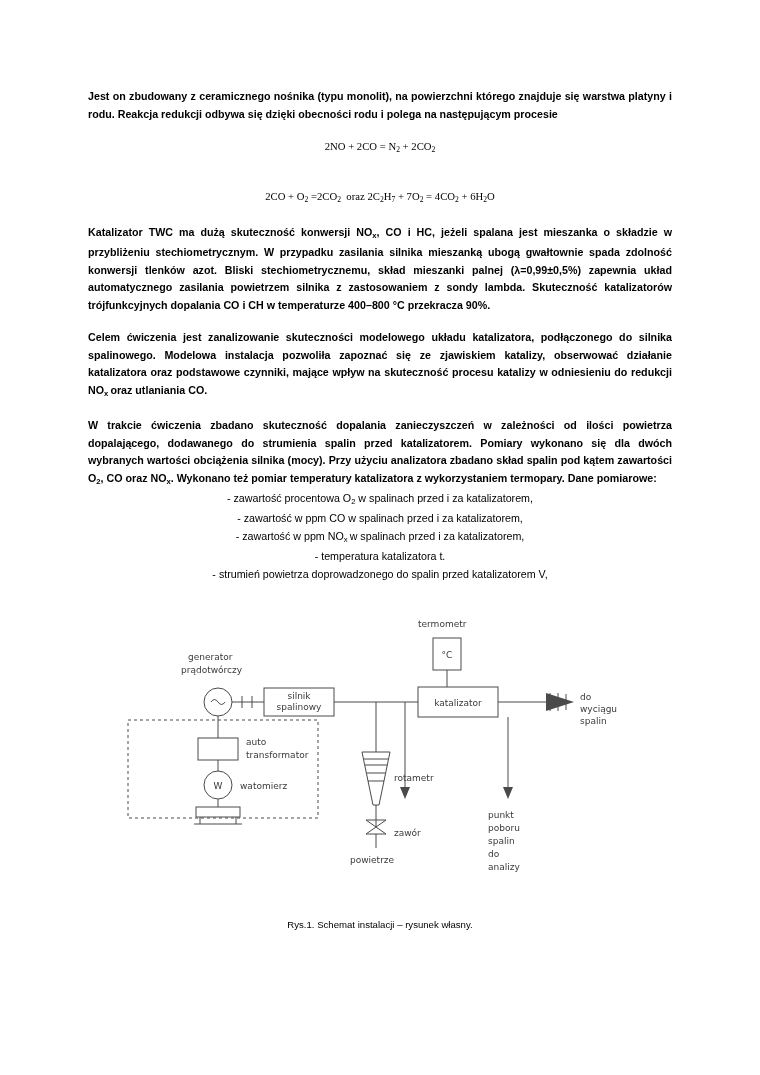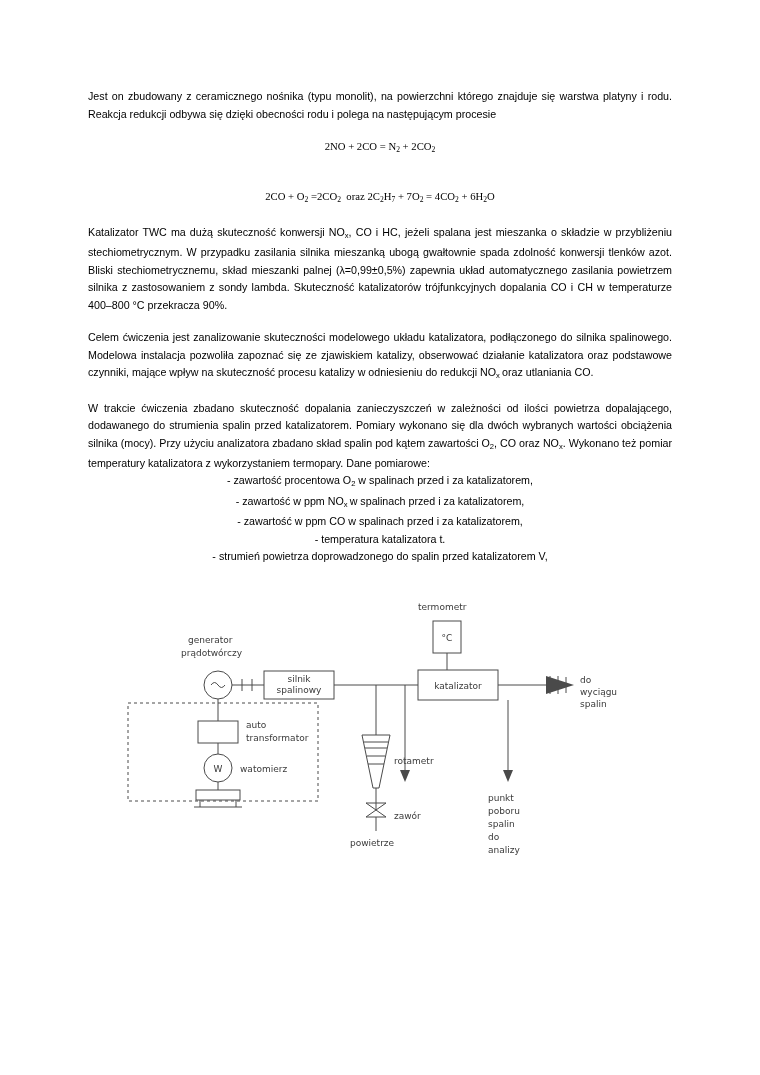--- a/index.html
+++ b/index.html
@@ -22,20 +22,21 @@
     height: 1075px;
     box-sizing: border-box;
     padding: 88px 88px 40px 88px;
   }
   p {
     margin: 0 0 0 0;
     font-size: 10.7px;
     line-height: 17.5px;
     text-align: justify;
     text-justify: inter-word;
+    font-weight: bold;
   }
   .gap { height: 15px; }
   .center {
     text-align: center;
     font-size: 10.7px;
     line-height: 17.5px;
     font-family: Liberation Serif, serif;
   }
   .bold { font-weight: bold; }
   sub { font-size: 7.6px; vertical-align: -0.25em; }
@@ -109,22 +110,22 @@
   <div class="gap"></div>
 
 
   <p>Celem ćwiczenia jest zanalizowanie skuteczności modelowego układu katalizatora, podłączonego do silnika spalinowego. Modelowa instalacja pozwoliła zapoznać się ze zjawiskiem katalizy, obserwować działanie katalizatora oraz podstawowe czynniki, mające wpływ na skuteczność procesu katalizy w odniesieniu do redukcji NO<sub>x </sub>oraz utlaniania CO.</p>
 
   <div class="gap"></div>
 
   <p>W trakcie ćwiczenia zbadano skuteczność dopalania zanieczyszczeń w zależności od ilości powietrza dopalającego, dodawanego do strumienia spalin przed katalizatorem. Pomiary wykonano się dla dwóch wybranych wartości obciążenia silnika (mocy). Przy użyciu analizatora zbadano skład spalin pod kątem zawartości O<sub>2</sub>, CO oraz NO<sub>x</sub>. Wykonano też pomiar temperatury katalizatora z wykorzystaniem termopary. Dane pomiarowe:</p>
 
   <div class="list-line">- zawartość procentowa O<sub>2</sub> w spalinach przed i za katalizatorem,</div>
+  <div class="list-line">- zawartość w ppm CO w spalinach przed i za katalizatorem,</div>
   <div class="list-line">- zawartość w ppm NO<sub>x </sub>w spalinach przed i za katalizatorem,</div>
-  <div class="list-line">- zawartość w ppm CO w spalinach przed i za katalizatorem,</div>
   <div class="list-line">- temperatura katalizatora t.</div>
   <div class="list-line">- strumień powietrza doprowadzonego do spalin przed katalizatorem V,</div>
 
   <div class="figure">
     <svg width="584" height="300" viewBox="0 0 584 300">
 
       <rect class="schem-box" x="345" y="33" width="28" height="32"></rect>
       <text x="359" y="53" text-anchor="middle">°C</text>
       <text x="330" y="22">termometr</text>
 
@@ -191,15 +192,16 @@
       <path class="schem-line" d="M420 112 L420 185"></path>
       <path class="schem-fill" d="M415 182 L425 182 L420 194 Z"></path>
 
       <text x="400" y="213">punkt</text>
       <text x="400" y="226">poboru</text>
       <text x="400" y="239">spalin</text>
       <text x="400" y="252">do</text>
       <text x="400" y="265">analizy</text>
 
     </svg>
+    <div class="figcaption">Rys.1. Schemat instalacji – rysunek własny.</div>
   </div>
 
 </div>
 
 </body></html>

